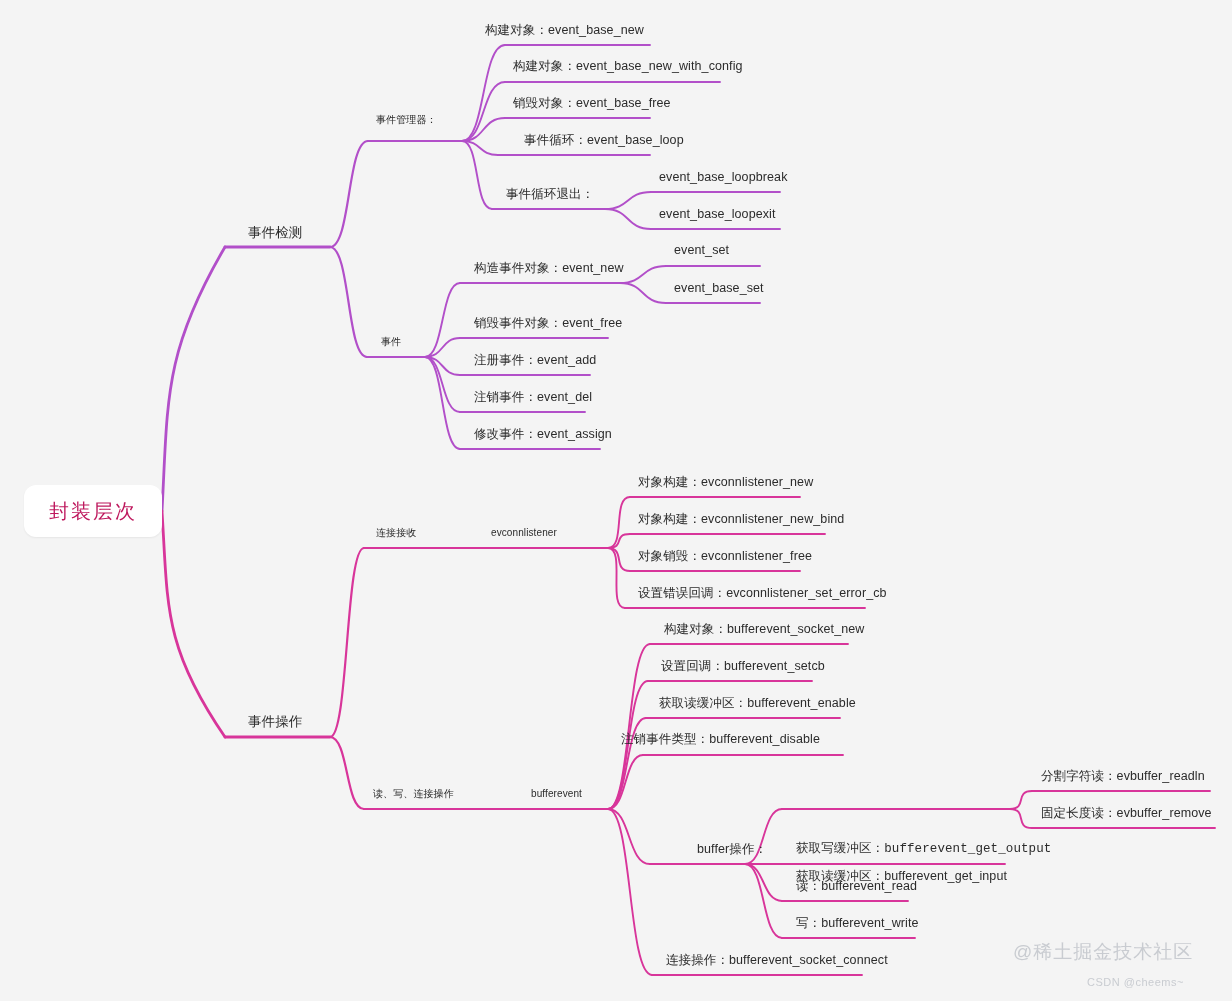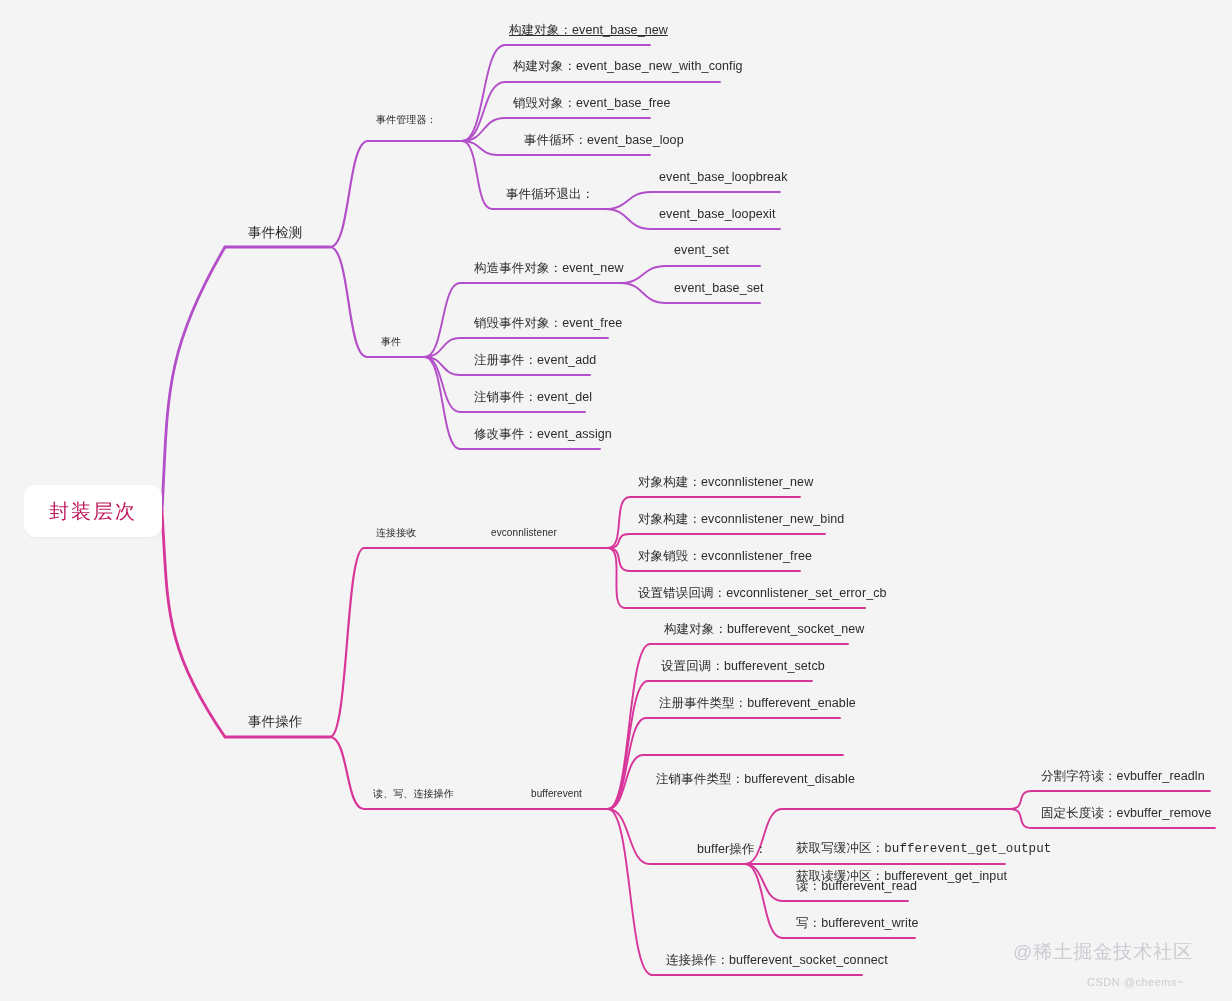--- a/index.html
+++ b/index.html
@@ -138,21 +138,21 @@
       <path d="M 745 864 C 765.35 864, 761.65 901, 782 901" fill="none" stroke="#d8359a" stroke-width="1.9" stroke-linecap="round"></path>
       <path d="M 782 901 L 908 901" fill="none" stroke="#d8359a" stroke-width="1.9" stroke-linecap="round"></path>
       <path d="M 745 864 C 765.35 864, 761.65 938, 782 938" fill="none" stroke="#d8359a" stroke-width="1.9" stroke-linecap="round"></path>
       <path d="M 782 938 L 915 938" fill="none" stroke="#d8359a" stroke-width="1.9" stroke-linecap="round"></path>
       <path d="M 608 809 C 632.2 809, 627.8 975, 652 975" fill="none" stroke="#d8359a" stroke-width="1.9" stroke-linecap="round"></path>
       <path d="M 652 975 L 862 975" fill="none" stroke="#d8359a" stroke-width="1.9" stroke-linecap="round"></path>
     </svg>
   <div id="labels">
       <div class="node-label lvl1" style="left: 247px; top: 243px;">事件检测</div>
       <div class="node-label lvl2" style="left: 375px; top: 130px;">事件管理器：</div>
-      <div class="node-label lvl3" style="left: 508px; top: 40px; text-decoration: underline;">构建对象：event_base_new</div>
+      <div class="node-label lvl3" style="left: 484px; top: 40px;">构建对象：event_base_new</div>
       <div class="node-label lvl3" style="left: 512px; top: 76px;">构建对象：event_base_new_with_config</div>
       <div class="node-label lvl3" style="left: 512px; top: 113px;">销毁对象：event_base_free</div>
       <div class="node-label lvl3" style="left: 523px; top: 150px;">事件循环：event_base_loop</div>
       <div class="node-label lvl3" style="left: 505px; top: 204px;">事件循环退出：</div>
       <div class="node-label lvl3" style="left: 658px; top: 187px;">event_base_loopbreak</div>
       <div class="node-label lvl3" style="left: 658px; top: 224px;">event_base_loopexit</div>
       <div class="node-label lvl2" style="left: 380px; top: 352px;">事件</div>
       <div class="node-label lvl3" style="left: 473px; top: 278px;">构造事件对象：event_new</div>
       <div class="node-label lvl3" style="left: 673px; top: 260px;">event_set</div>
       <div class="node-label lvl3" style="left: 673px; top: 298px;">event_base_set</div>
@@ -164,22 +164,22 @@
       <div class="node-label lvl2" style="left: 375px; top: 543px;">连接接收</div>
       <div class="node-label lvl2" style="left: 490px; top: 543px;">evconnlistener</div>
       <div class="node-label lvl3" style="left: 637px; top: 492px;">对象构建：evconnlistener_new</div>
       <div class="node-label lvl3" style="left: 637px; top: 529px;">对象构建：evconnlistener_new_bind</div>
       <div class="node-label lvl3" style="left: 637px; top: 566px;">对象销毁：evconnlistener_free</div>
       <div class="node-label lvl3" style="left: 637px; top: 603px;">设置错误回调：evconnlistener_set_error_cb</div>
       <div class="node-label lvl2" style="left: 372px; top: 804px;">读、写、连接操作</div>
       <div class="node-label lvl2" style="left: 530px; top: 804px;">bufferevent</div>
       <div class="node-label lvl3" style="left: 663px; top: 639px;">构建对象：bufferevent_socket_new</div>
       <div class="node-label lvl3" style="left: 660px; top: 676px;">设置回调：bufferevent_setcb</div>
-      <div class="node-label lvl3" style="left: 658px; top: 713px;">注册事件类型：bufferevent_enable</div>
-      <div class="node-label lvl3" style="left: 655px; top: 749px; margin-top: 40px;">注销事件类型：bufferevent_disable</div>
+      <div class="node-label lvl3" style="left: 658px; top: 713px;">获取读缓冲区：bufferevent_enable</div>
+      <div class="node-label lvl3" style="left: 620px; top: 749px;">注销事件类型：bufferevent_disable</div>
       <div class="node-label lvl3" style="left: 663px; top: 859px; margin-left: 33px;">buffer操作：</div>
       <div class="node-label lvl3" style="left: 795px; top: 844px; margin-top: 42px;">获取读缓冲区：bufferevent_get_input</div>
       <div class="node-label lvl3" style="left: 1040px; top: 786px;">分割字符读：evbuffer_readln</div>
       <div class="node-label lvl3" style="left: 1040px; top: 823px;">固定长度读：evbuffer_remove</div>
       <div class="node-label lvl3" style="left: 795px; top: 859px; font-family: Liberation Mono, monospace;">获取写缓冲区：bufferevent_get_output</div>
       <div class="node-label lvl3" style="left: 795px; top: 896px;">读：bufferevent_read</div>
       <div class="node-label lvl3" style="left: 795px; top: 933px;">写：bufferevent_write</div>
       <div class="node-label lvl3" style="left: 665px; top: 970px;">连接操作：bufferevent_socket_connect</div>
     </div>
 

